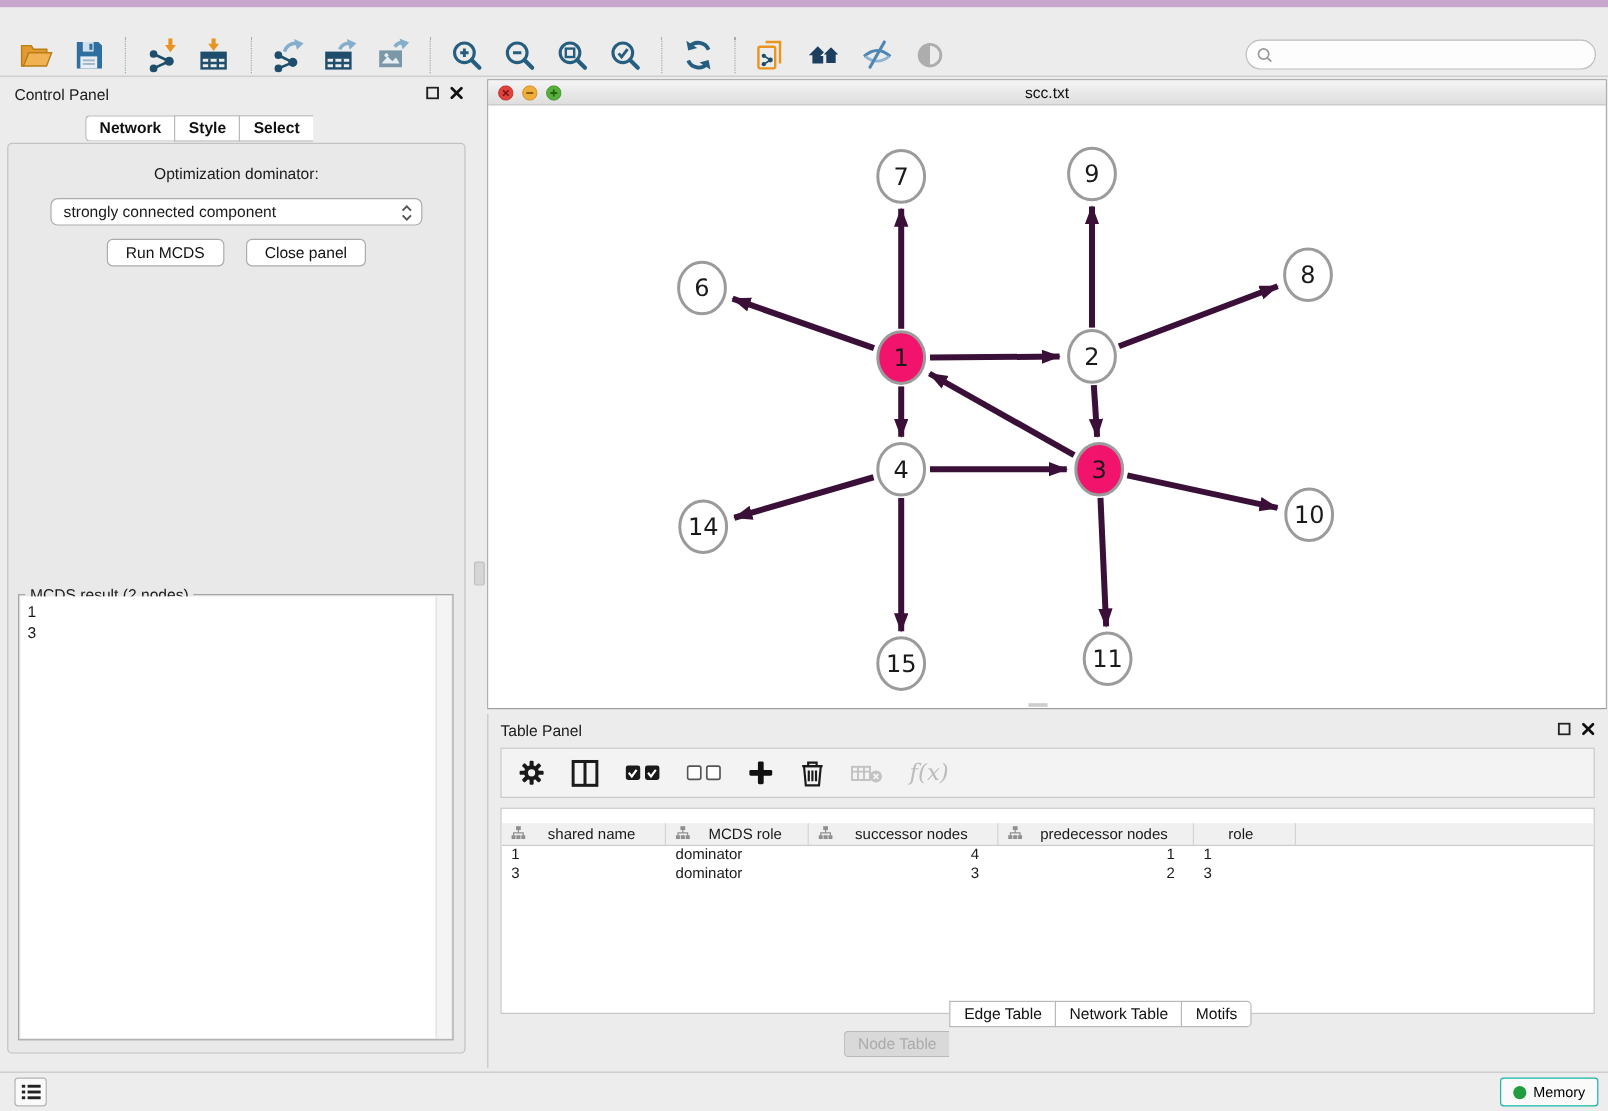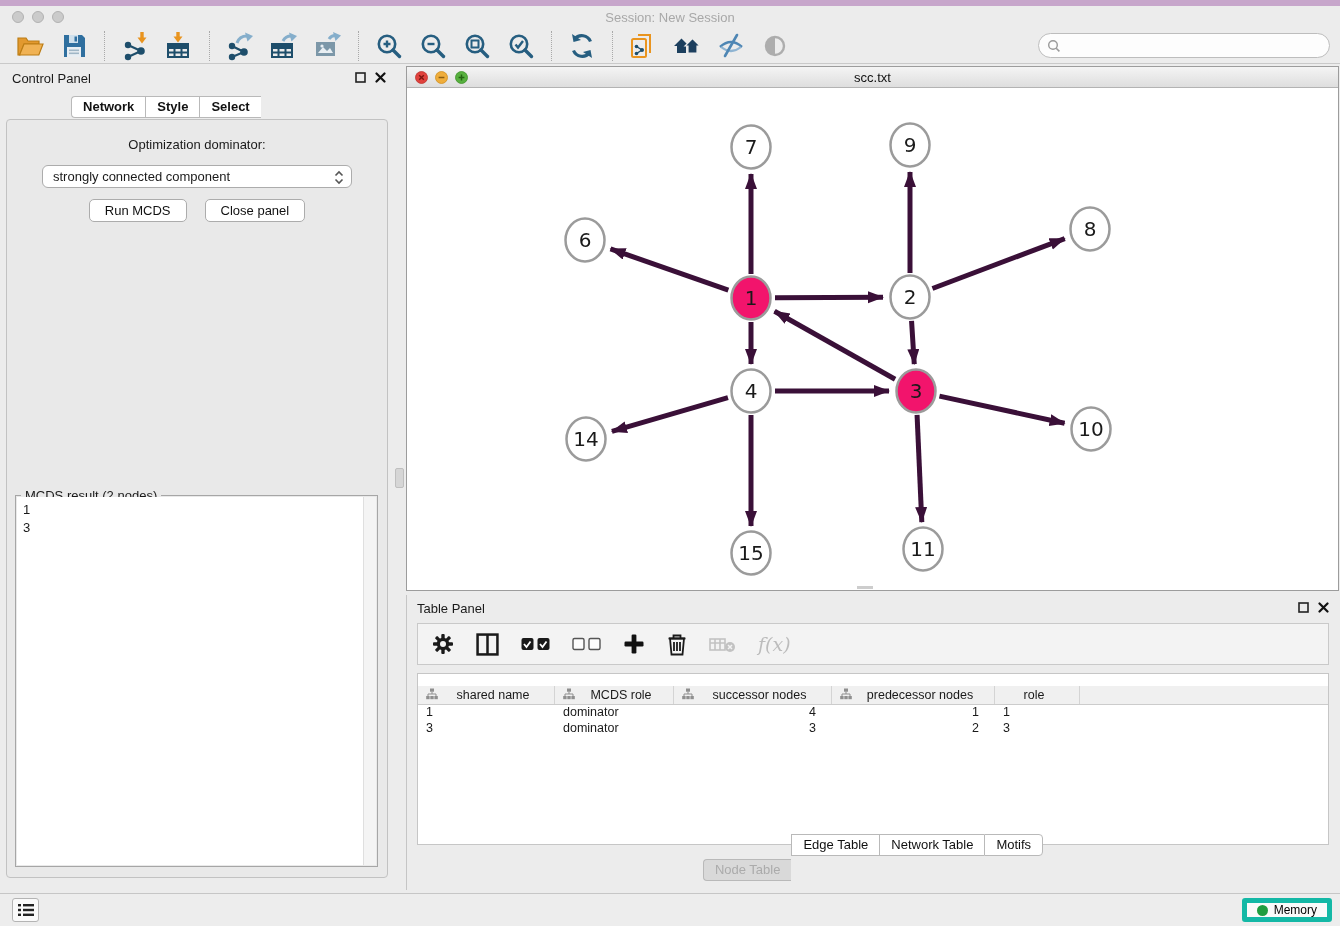--- a/index.html
+++ b/index.html
@@ -81,38 +81,30 @@
   .td { overflow:hidden; white-space:nowrap; }
   .c0 { width:137px; } .c1 { width:119px; } .c2 { width:158px; } .c3 { width:163px; } .c4 { width:85px; }
   .al { padding-left:8px; text-align:left; } .ar { padding-right:16px; text-align:right; }
   .tp-tabs { position:absolute; left:0; right:0; bottom:9px; display:flex; justify-content:center; }
   
   .status-bar { position:absolute; left:0; top:893px; width:1340px; height:33px; background:#EDEDED;
                 border-top:1px solid #C6C6C6; }
   .sb-left-btn { position:absolute; left:12px; top:4px; width:27px; height:24px; background:#FAFAFA;
                  border:1px solid #B4B4B4; border-radius:3px; display:flex; align-items:center; justify-content:center; }
   .memory-btn { position:absolute; right:8px; top:4px; height:24px; padding:0 10px; background:#FAFAFA;
-                border:5px solid #14b8a6; border-radius:3px; display:flex; align-items:center; gap:6px; font-size:12px; }
+                border:1px solid #14b8a6; border-radius:3px; display:flex; align-items:center; gap:6px; font-size:12px; }
   .mem-dot { width:11px; height:11px; border-radius:50%; background:#1F9D3F; }
 </style>
 </head>
 <body>
 
 <div class="screen">
 
   <div class="deco-strip"></div>
 
-  <div class="titlebar">
-    <div class="traffic-lights">
-      <span class="tl"></span>
-      <span class="tl"></span>
-      <span class="tl"></span>
-    </div>
-    <div class="main-title">Session: New Session</div>
-  </div>
 
   <div class="toolbar">
     <button class="tbtn">
         <svg width="30" height="30" viewBox="0 0 30 30">
           <path d="M3 7h8l2 3h11v3H9L5 24H3z" fill="#E2992F" stroke="#BC7D15" stroke-width="1.2"></path>
           <path d="M9 13h19l-4.2 11H4.5z" fill="#F0B254" stroke="#BC7D15" stroke-width="1.2"></path>
         </svg>
       </button>
     <button class="tbtn">
         <svg width="30" height="30" viewBox="0 0 30 30">

